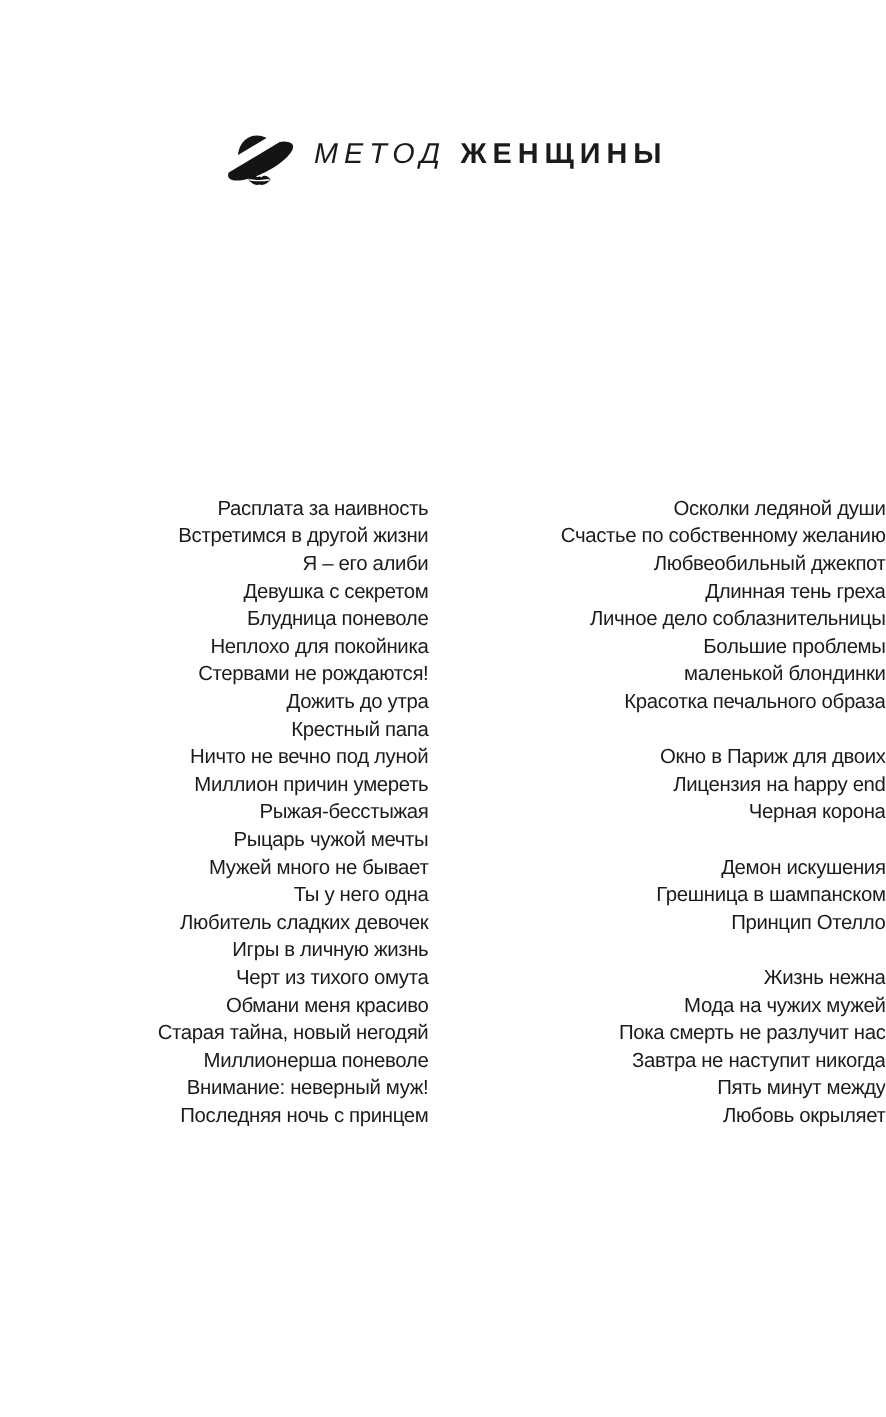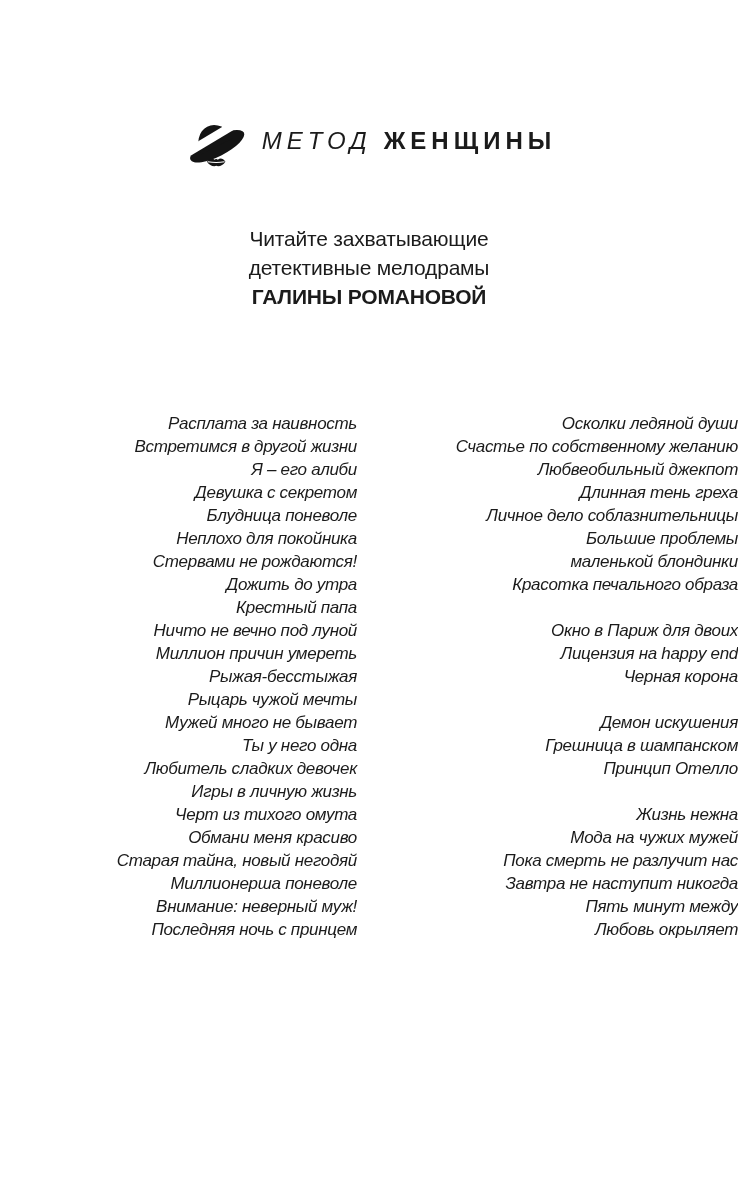--- a/index.html
+++ b/index.html
@@ -13,21 +13,21 @@
     height: 1181px;
     background: #ffffff;
     font-family: "Liberation Sans", sans-serif;
     color: #1b1b1b;
     overflow: hidden;
   }
 
   
   .brand {
     position: absolute;
-    top: 108px;
+    top: 96px;
     left: 0;
     width: 100%;
     display: flex;
     justify-content: center;
     align-items: center;
     gap: 12px;
   }
   .brand-icon svg { display: block; }
   .brand-text {
     white-space: nowrap;
@@ -65,21 +65,20 @@
     left: 0;
     width: 100%;
     font-size: 17px;
     line-height: 23px;
     letter-spacing: -0.3px;
   }
   .book-row {
     display: grid;
     grid-template-columns: 357px 1fr;
     column-gap: 18px;
-    font-style: italic;
   }
   .col-left  { text-align: right; white-space: nowrap; }
   .col-right { text-align: right;  white-space: nowrap; }
 </style>
 </head>
 <body>
 
 <div class="page">
 
   <div class="brand">
@@ -98,25 +97,20 @@
           <path d="M0 3.2 C1.6 0.9 3.6 0.4 5.2 1.9 C5.9 1.2 6.8 1.2 7.5 1.9 C9.1 0.4 11.1 0.9 12.7 3.2 C11.1 5.6 8.6 6.8 6.35 6.1 C4.1 6.8 1.6 5.6 0 3.2 Z" fill="#141414"></path>
           <path d="M0.6 3.3 C4.2 3.9 8.5 3.9 12.1 3.3" stroke="#ffffff" stroke-width="0.8" fill="none"></path>
         </g>
       </svg>
     </span>
     <span class="brand-text">
       <span class="brand-prefix">МЕТОД</span><span class="brand-suffix">ЖЕНЩИНЫ</span>
     </span>
   </div>
 
-  <div class="header">
-    <div class="header-line">Читайте захватывающие</div>
-    <div class="header-line">детективные мелодрамы</div>
-    <div class="header-author">ГАЛИНЫ РОМАНОВОЙ</div>
-  </div>
 
   <div class="book-list" id="book-list">
       <div class="book-row">
         <div class="col-left">Расплата за наивность</div>
         <div class="col-right">Осколки ледяной души</div>
       </div>
       <div class="book-row">
         <div class="col-left">Встретимся в другой жизни</div>
         <div class="col-right">Счастье по собственному желанию</div>
       </div>

